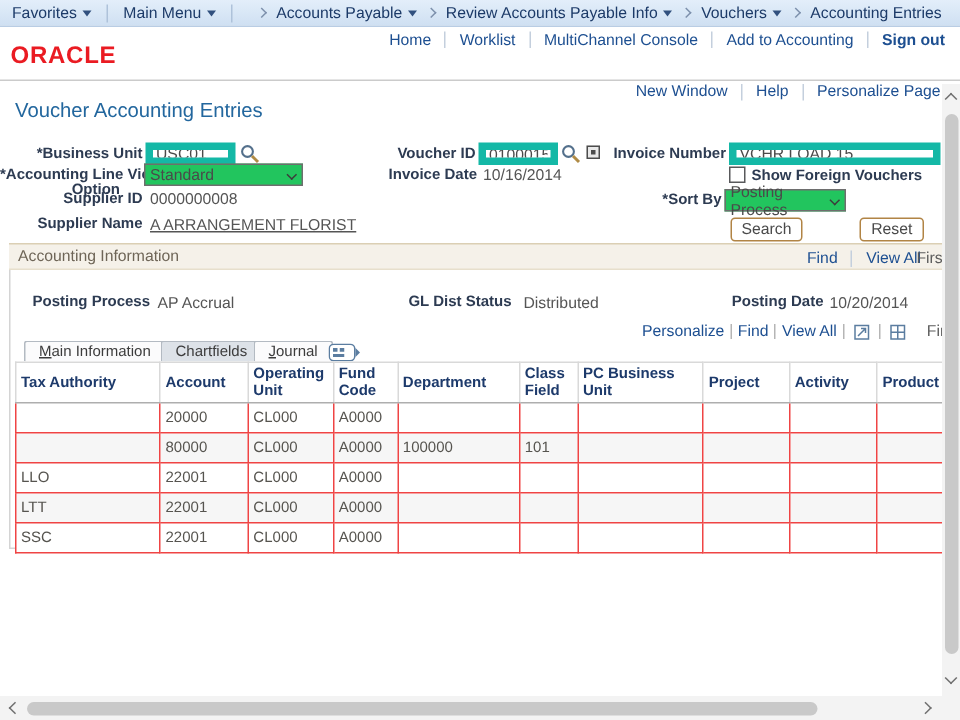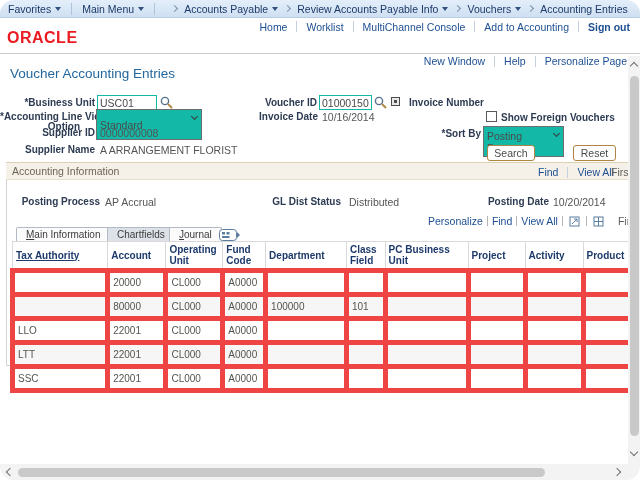--- a/index.html
+++ b/index.html
@@ -1,19 +1,19 @@
 <!DOCTYPE html>
 <html><head>
 <meta charset="utf-8">
 <style>
   * { margin:0; padding:0; box-sizing:border-box; }
   html,body { background:#fff; }
   .screen {
     position:relative; width:640px; height:480px; overflow:hidden;
-    background:#fff; font-family:"Liberation Sans", sans-serif; font-size:11px;border-radius:14px;
+    background:#fff; font-family:"Liberation Sans", sans-serif; font-size:11px;
   }
   
   .topbar {
     position:absolute; top:0; left:0; width:640px; height:18px;
     background:linear-gradient(#e3eefa,#cfe0f2);
     border-bottom:1px solid #b9cde4;
     display:flex; align-items:center; padding-left:8px;
     color:#1c3a68; font-size:10.5px;
   }
   .bc-item { display:flex; align-items:center; cursor:default; white-space:nowrap; }
@@ -30,23 +30,23 @@
   .u-sep { width:1px; height:11px; background:#c4cfdd; margin:0 9px; }
   .signout { font-weight:bold; color:#1c3a68; }
   .logo { position:absolute; left:7px; top:29px; font-size:16px; font-weight:bold; color:#ea1b22; letter-spacing:0.5px; }
   .hdr-divider { position:absolute; top:53px; left:0; width:640px; height:1px; background:#cbcbcb; }
   
   .pagelinks { position:absolute; top:55px; left:0; width:627px; display:flex; justify-content:flex-end; align-items:center; font-size:10.5px; }
   .page-title { position:absolute; left:10px; top:66px; font-size:13.5px; color:#23679e; }
   
   .lbl { position:absolute; font-size:10px; font-weight:bold; color:#2d3b52; text-align:right; white-space:nowrap; }
   .val { position:absolute; font-size:10.5px; color:#555; white-space:nowrap; }
-  .tin { position:absolute; height:15px; border:1px solid #14b8a6; background:#fff; font-family:"Liberation Sans",sans-serif; font-size:10.5px; color:#4a4a4a; padding:0 2px; }
+  .tin { position:absolute; height:15px; border:5px solid #14b8a6; background:#fff; font-family:"Liberation Sans",sans-serif; font-size:10.5px; color:#4a4a4a; padding:0 2px; }
   .mag { position:absolute; width:13px; height:13px; cursor:pointer; }
-  .sel { position:absolute; height:31px; border:1px solid #6e6e6e; background:#14b8a6; font-size:10.5px; color:#4a4a4a; display:flex; align-items:center; padding:0 16px 0 3px; cursor:pointer; }
+  .sel { position:absolute; height:15px; border:1px solid #6e6e6e; background:#22c55e; font-size:10.5px; color:#4a4a4a; display:flex; align-items:center; padding:0 16px 0 3px; cursor:pointer; }
   .sel .chev { position:absolute; right:4px; top:4px; width:5px; height:5px; border-right:1.5px solid #3c3c3c; border-bottom:1.5px solid #3c3c3c; transform:rotate(45deg); }
   .cbx { position:absolute; width:11px; height:11px; border:1px solid #58595b; background:#fff; cursor:pointer; }
   .btn { position:absolute; height:16px; border:1px solid #b18445; border-radius:3px; background:#fff; color:#4a4a4a; font-family:"Liberation Sans",sans-serif; font-size:10.5px; text-align:center; cursor:pointer; line-height:14px; }
   .mini-icon { position:absolute; width:9px; height:9px; border:1px solid #4c4c4c; background:#e9e9e9; cursor:pointer; }
   .mini-icon:after { content:""; position:absolute; left:2px; top:2px; width:3px; height:3px; background:#4c4c4c; }
   
   .section-bar { position:absolute; left:6px; top:162px; width:634px; height:18px;
     background:#f5f1e9; border-top:1px solid #dbcfb4; border-bottom:1px solid #e7dfcc;
     color:#6e6557; font-size:10.5px; display:flex; align-items:center; padding-left:6px; }
   .groupbox { position:absolute; left:6px; top:180px; width:634px; height:186px;
@@ -56,21 +56,21 @@
   
   .tab { position:absolute; top:227px; height:14px; line-height:13px; font-size:10px; color:#3c3c3c;
     border:1px solid #b3bac2; border-bottom:none; border-radius:2px 2px 0 0; padding:0 9px; cursor:pointer; white-space:nowrap; }
   .tab u { text-decoration:underline; }
   .tab-inactive { background:#fbfbfc; }
   .tab-active { background:#dde2e8; }
   
   table.grid { position:absolute; left:10px; top:241px; border-collapse:collapse; table-layout:fixed; background:#fff; border:1px solid #b5b5b5; }
   table.grid th { font-size:10px; font-weight:bold; color:#1d3a6b; text-align:left; vertical-align:middle;
     padding:2px 3px; height:21px; line-height:1.1; border:1px solid #d9d9d9; border-bottom:1px solid #aeaeae; background:#fff; cursor:pointer; }
-  table.grid td { font-size:10px; color:#56544f; padding:4px 3px; height:18px; border:5px solid #ef4444; background:#fff; white-space:nowrap; overflow:hidden; }
+  table.grid td { font-size:10px; color:#56544f; padding:4px 3px; height:18px; border:1px solid #ef4444; background:#fff; white-space:nowrap; overflow:hidden; }
   table.grid tr.alt td { background:#f6f6f6; }
   
   .vsb { position:absolute; left:628px; top:56px; width:12px; height:406px; background:#f3f3f3; z-index:20; }
   .vsb-thumb { position:absolute; left:1.5px; top:20px; width:9px; height:360px; background:#c9c9c9; border-radius:5px; }
   .hsb { position:absolute; left:0; top:464px; width:628px; height:16px; background:#f3f3f3; z-index:20; }
   .hsb-thumb { position:absolute; left:18px; top:3.5px; width:527px; height:9px; background:#c9c9c9; border-radius:5px; }
   .sb-arrow { position:absolute; width:12px; height:14px; cursor:pointer; }
   .chev-glyph { position:absolute; width:6px; height:6px; border-right:1.6px solid #6f6f6f; border-bottom:1.6px solid #6f6f6f; }
   .corner { position:absolute; left:628px; top:462px; width:12px; height:18px; background:#f3f3f3; z-index:20; }
   .strip { position:absolute; left:0; top:478px; width:640px; height:2px; background:#f3f3f3; z-index:19; }
@@ -149,20 +149,21 @@
   <div class="lbl" style="left:210px;top:97px;width:107px;">Voucher ID</div>
   <input class="tin" style="left: 319px; top: 95px; width: 53px;" value="01000150">
   <span class="mag" style="left:374px;top:96px;">
     <svg width="13" height="13">
         <circle cx="5" cy="5" r="3.6" fill="none" stroke="#54708c" stroke-width="1.4"></circle>
         <line x1="8" y1="8" x2="12" y2="12" stroke="#b08b45" stroke-width="2"></line>
       </svg>
   </span>
   <span class="mini-icon" style="left:391px;top:97px;"></span>
   <div class="lbl" style="left:400px;top:97px;width:84px;">Invoice Number</div>
+  <input class="tin" style="left: 486px; top: 95px; width: 141px;" value="VCHR LOAD 15">
   <span class="mag" style="left:628px;top:96px;">
     <svg width="13" height="13">
         <circle cx="5" cy="5" r="3.6" fill="none" stroke="#54708c" stroke-width="1.4"></circle>
         <line x1="8" y1="8" x2="12" y2="12" stroke="#b08b45" stroke-width="2"></line>
       </svg>
   </span>
 
   <div class="lbl" style="left:0;top:111px;width:94px;">*Accounting Line View</div>
   <div class="lbl" style="left:0;top:121px;width:80px;">Option</div>
   <div class="sel" style="left:96px;top:109px;width:106px;">
@@ -176,21 +177,21 @@
 
   <div class="lbl" style="left:0;top:127px;width:95px;">Supplier ID</div>
   <div class="val" style="left:100px;top:127px;">0000000008</div>
   <div class="lbl" style="left:400px;top:128px;width:81px;">*Sort By</div>
   <div class="sel" style="left:483px;top:126px;width:81px;">
     <span>Posting Process</span>
       <span class="chev"></span>
   </div>
 
   <div class="lbl" style="left:0;top:144px;width:95px;">Supplier Name</div>
-  <div class="val" style="left:100px;top:144px;">A ARRANGEMENT FLORIST</div>
+  <div class="val" style="left:100px;top:144px;text-decoration:underline;">A ARRANGEMENT FLORIST</div>
   <button class="btn" style="left:487px;top:145px;width:48px;">Search</button>
   <button class="btn" style="left:573px;top:145px;width:43px;">Reset</button>
 
   <div class="section-bar">
     <span>Accounting Information</span>
   </div>
   <div style="position:absolute;top:166px;left:538px;font-size:10.5px;display:flex;align-items:center;white-space:nowrap;z-index:5;">
     <a class="link">Find</a>
     <span class="u-sep"></span>
     <a class="link">View All</a>
@@ -241,21 +242,21 @@
         <rect x="3" y="3" width="3" height="2.5" fill="#5b7da0"></rect>
         <rect x="7.5" y="3" width="3" height="2.5" fill="#5b7da0"></rect>
         <rect x="3" y="7" width="7.5" height="2" fill="#5b7da0"></rect>
         <path d="M18 3 L21 6 L18 9 Z" fill="#5b7da0"></path>
       </svg>
   </span>
 
   <table class="grid">
     <thead>
         <tr>
-          <th style="width: 98px; text-decoration: underline;">Tax Authority</th>
+          <th style="width: 98px;">Tax Authority</th>
           <th style="width: 59px;">Account</th>
           <th style="width: 57px;">Operating Unit</th>
           <th style="width: 43px; margin-left: 21px;">Fund Code</th>
           <th style="width: 82px;">Department</th>
           <th style="width: 39px;">Class Field</th>
           <th style="width: 85px; margin-top: 31px;">PC Business Unit</th>
           <th style="width: 58px;">Project</th>
           <th style="width: 59px;">Activity</th>
           <th style="width: 55px;">Product</th>
         </tr>

